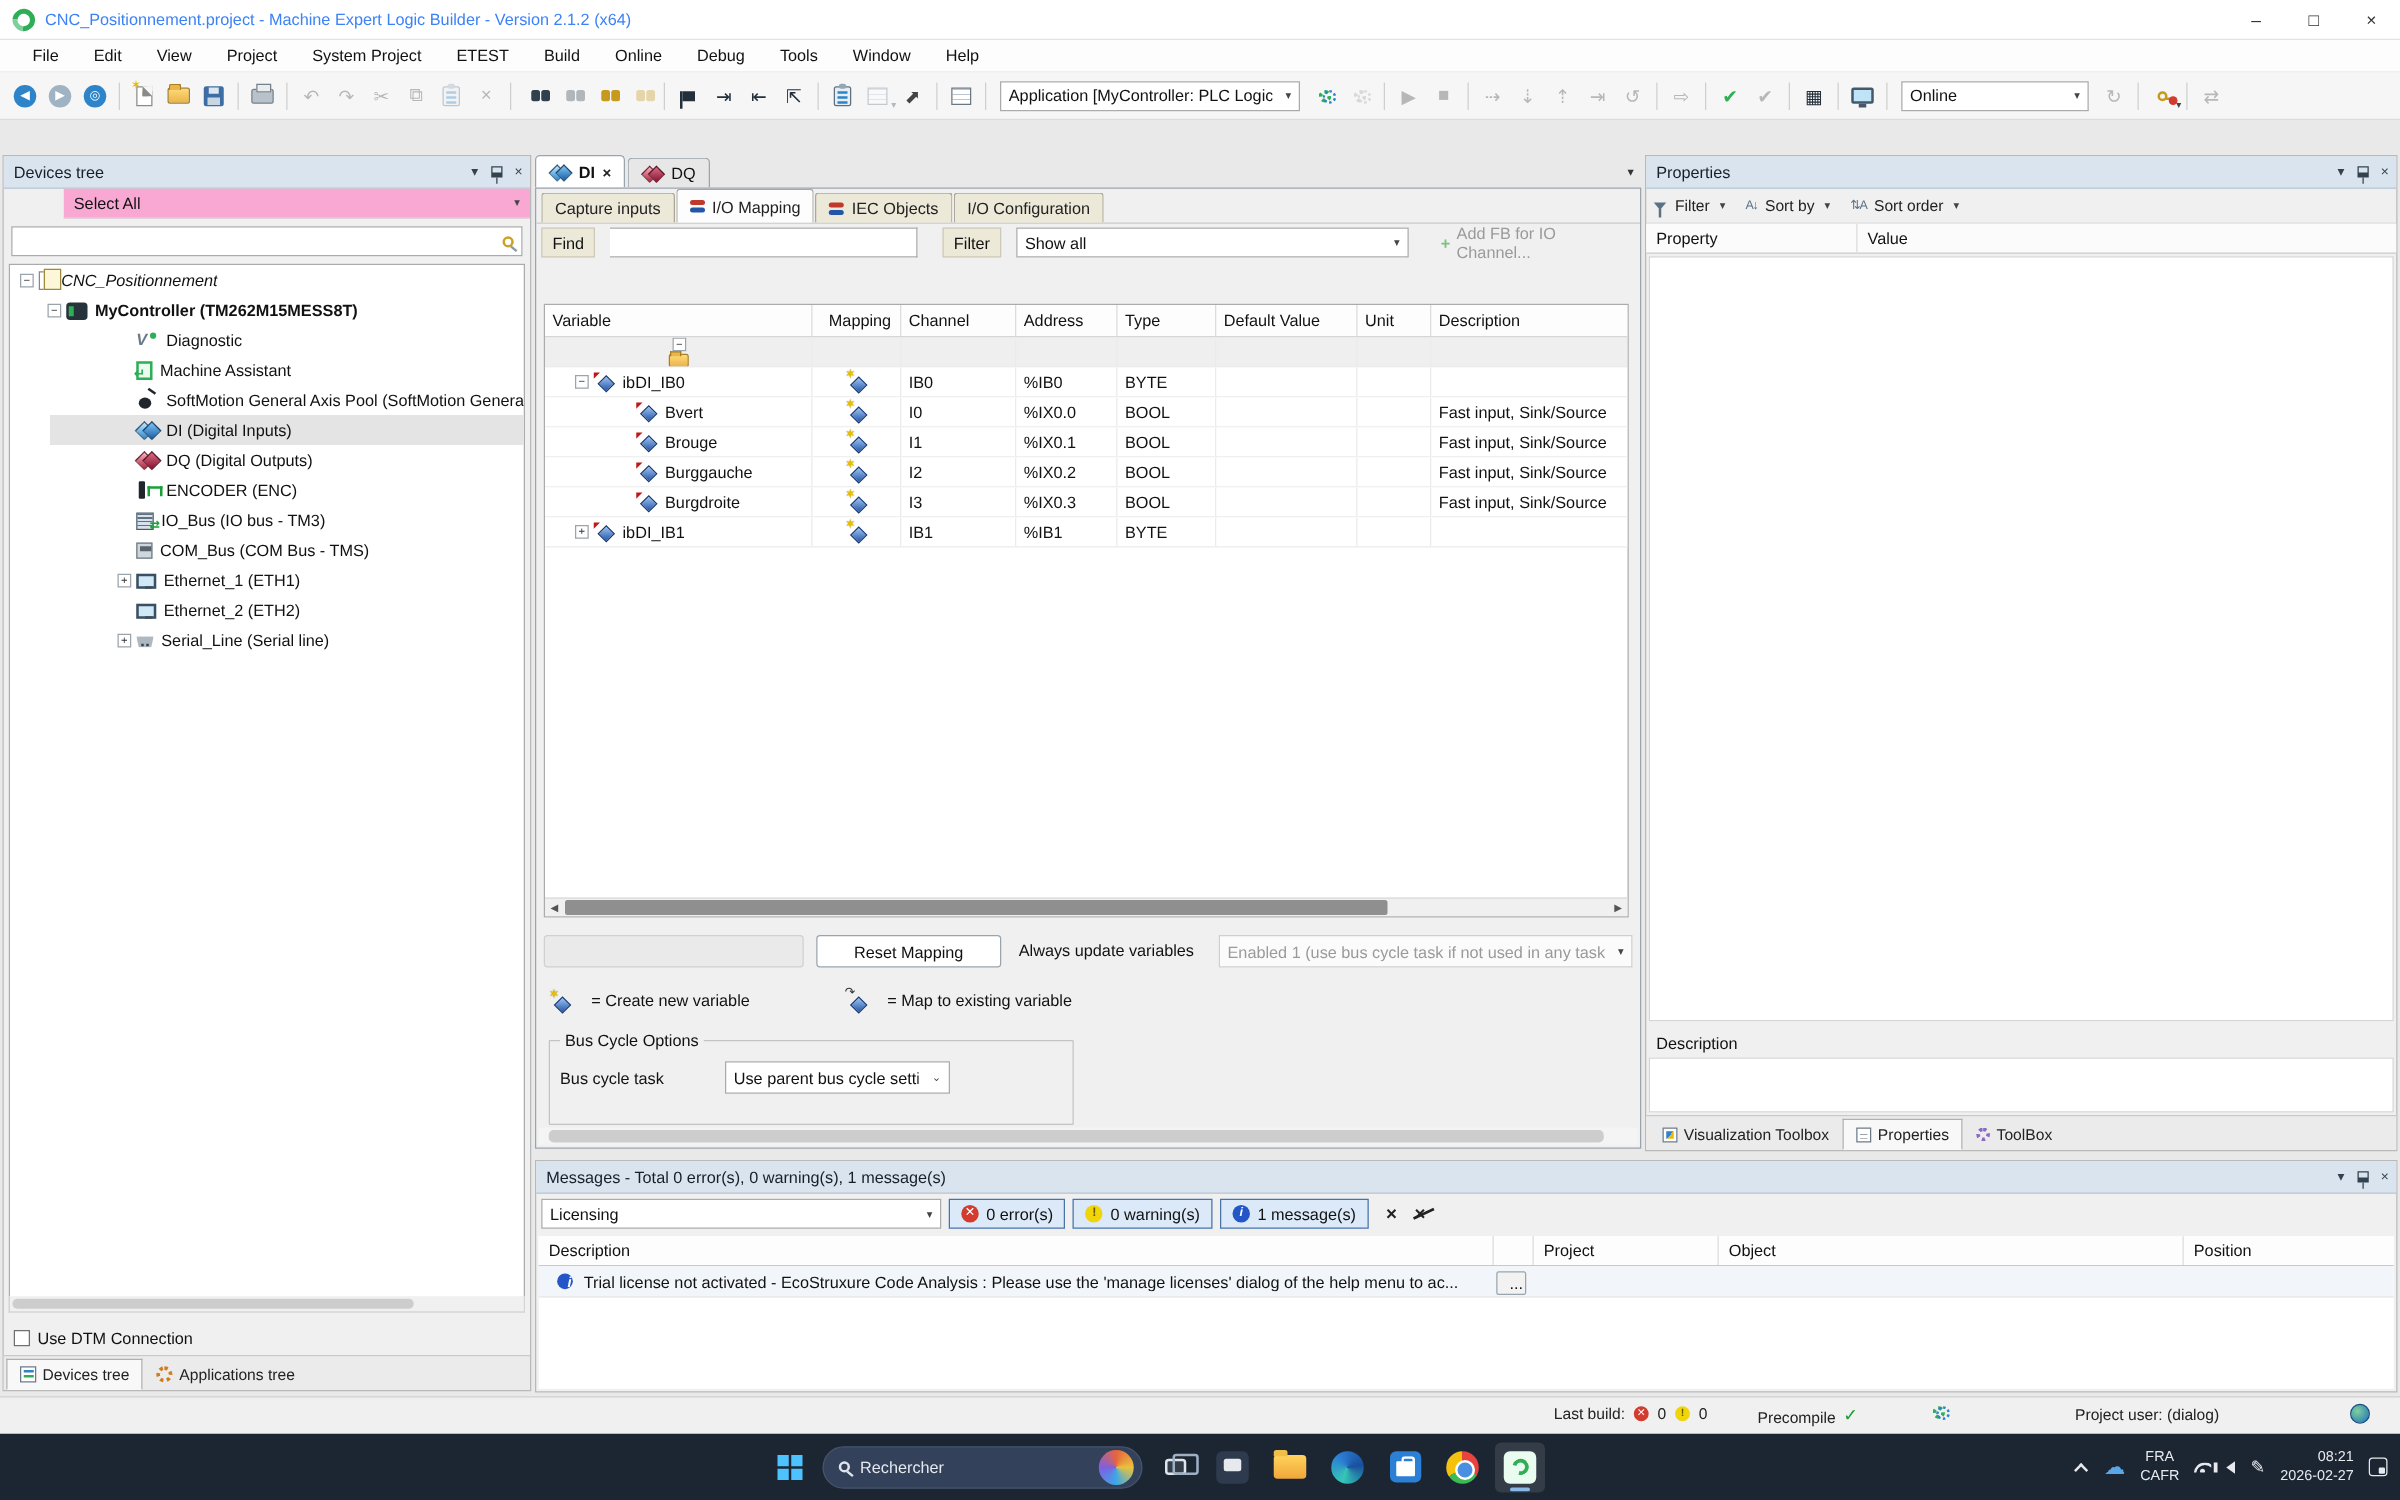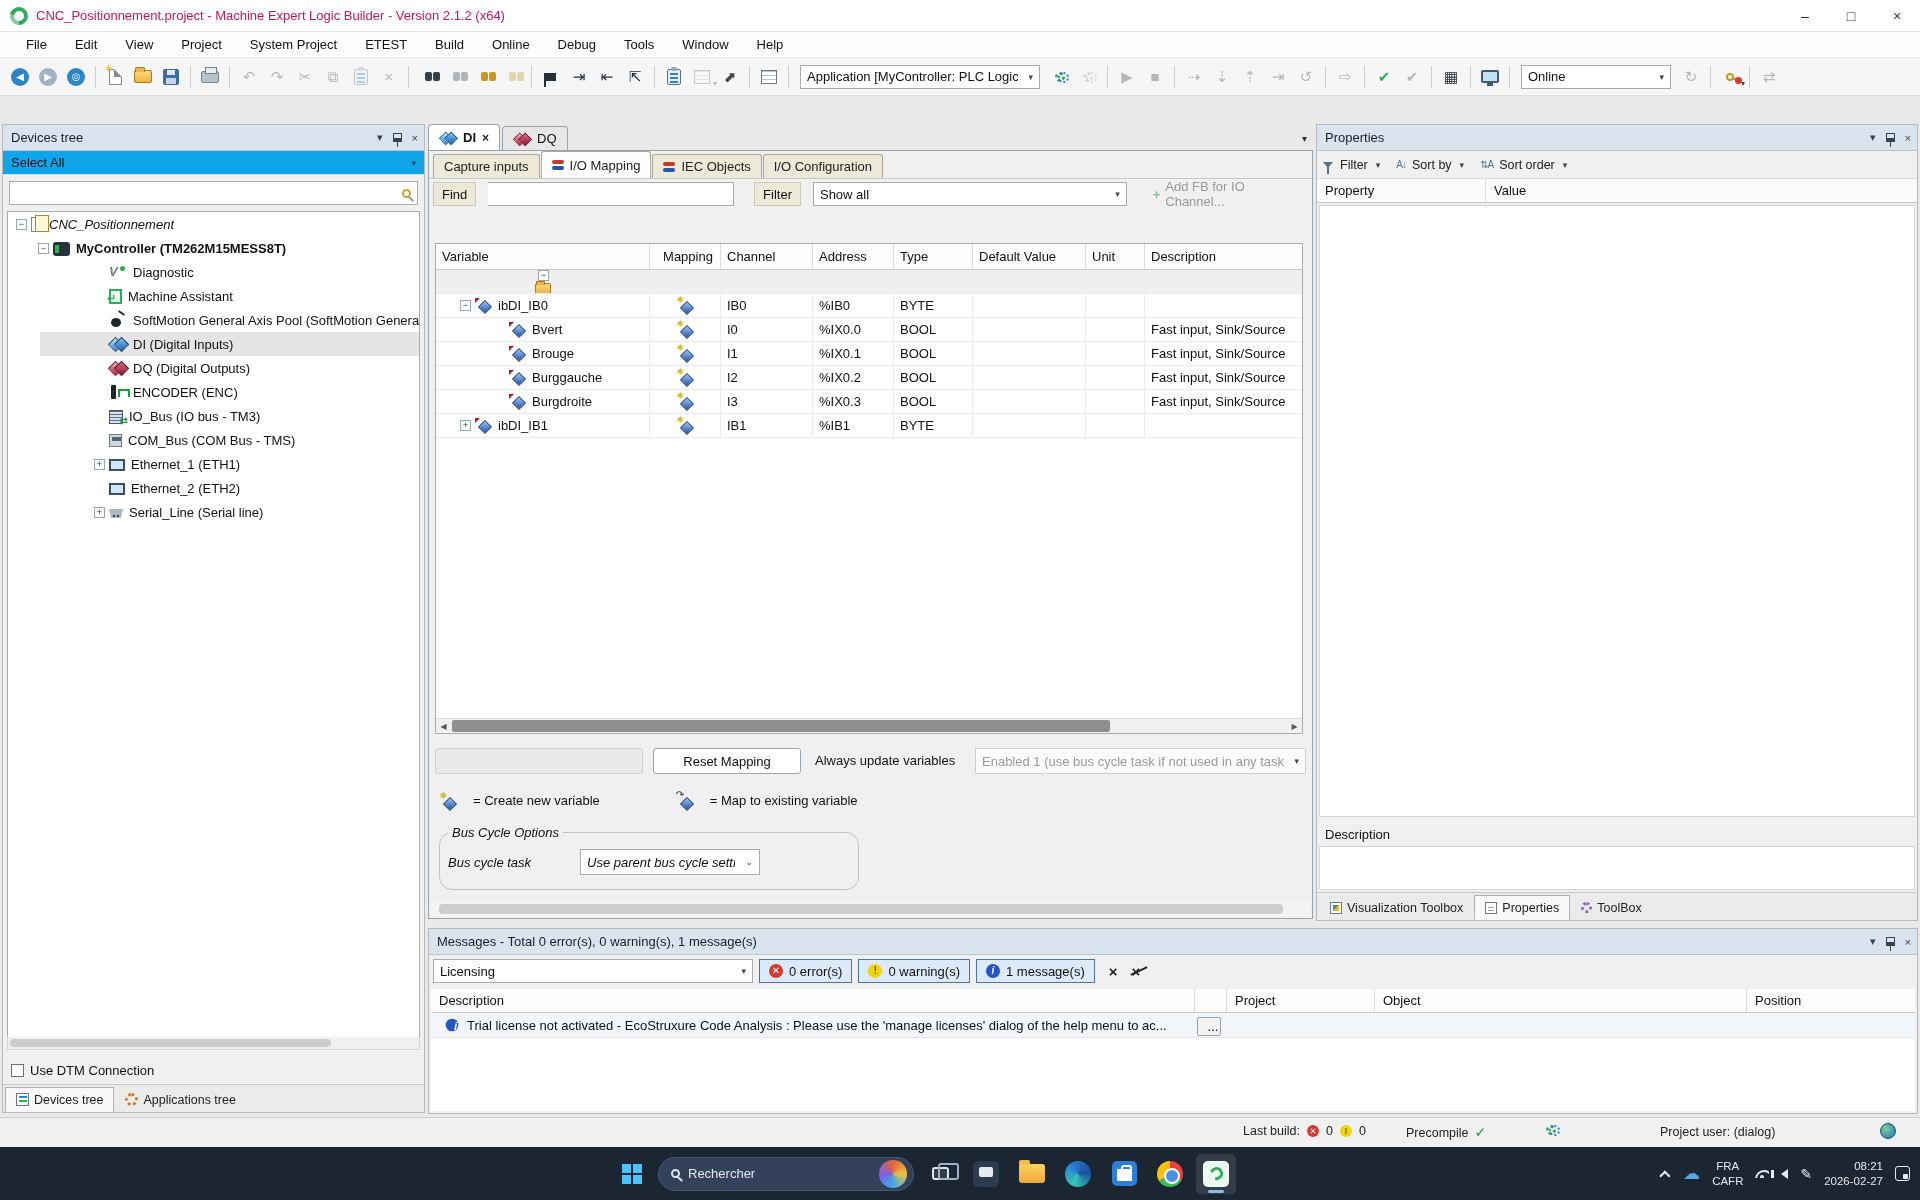--- a/index.html
+++ b/index.html
@@ -2,21 +2,21 @@
 <html><head>
 <meta charset="utf-8">
 <style>
   * { margin:0; padding:0; box-sizing:border-box; }
   html,body { width:1920px; height:1200px; overflow:hidden; background:#ececec;
     font-family:"Liberation Sans","DejaVu Sans",sans-serif; font-size:13px; color:#111; }
 
   
   #titlebar { position:absolute; left:0; top:0; width:1920px; height:32px; background:#fff; border-bottom:1px solid #e3e3e3; display:flex; align-items:center; }
   .app-logo { width:18px; height:18px; margin:0 8px 0 10px; border-radius:50%; border:4px solid #2fae57; border-left-color:#7ed09a; transform:rotate(-40deg); }
-  #title-text { font-size:13px; color:#be185d; }
+  #title-text { font-size:13px; color:#3b82f6; }
   .win-btns { margin-left:auto; display:flex; height:32px; }
   .win-btn { width:46px; height:32px; display:flex; align-items:center; justify-content:center; font-size:14px; color:#333; }
 
   
   #menubar { position:absolute; left:0; top:32px; width:1920px; height:26px; background:#fdfdfd; display:flex; align-items:center; padding-left:12px; border-bottom:1px solid #ececec; }
   .menu-item { padding:3px 14px; font-size:13px; color:#111; }
 
   
   #toolbar { position:absolute; left:0; top:58px; width:1920px; height:38px; background:#f6f6f6; border-bottom:1px solid #dcdcdc; display:flex; align-items:center; padding-left:6px; }
   .tbi { width:26px; height:26px; display:inline-flex; align-items:center; justify-content:center; font-size:15px; color:#444; margin:0 1px; border-radius:3px; position:relative; }
@@ -58,21 +58,21 @@
 
   
   .panel { position:absolute; background:#f0f0f0; border:1px solid #b9b9b9; }
   .panel-hd { height:26px; background:#d9e4ee; border-bottom:1px solid #b9c6d2; display:flex; align-items:center; padding:0 6px 0 8px; font-size:13px; color:#14202b; }
   .hd-icons { margin-left:auto; display:flex; gap:10px; align-items:center; color:#33424f; font-size:11px; }
   .pin-ic { width:9px; height:9px; border:1px solid #33424f; border-bottom-width:4px; display:inline-block; position:relative; }
   .pin-ic::after { content:""; position:absolute; left:3px; bottom:-9px; width:1px; height:5px; background:#33424f; }
 
   
   #devpanel { left:2px; top:124px; width:423px; height:989px; }
-  #select-all-row { height:24px; display:flex; align-items:center; padding:0 8px; border-bottom:1px solid #dcdcdc; background:#0ea5e9; }
+  #select-all-row { height:24px; display:flex; align-items:center; padding:0 8px; border-bottom:1px solid #dcdcdc; background:#f9a8d4;margin-left:48px; }
   #select-all-row .caret { margin-left:auto; font-size:9px; color:#444; }
   #dev-search { margin:6px 6px 4px 6px; height:24px; background:#fff; border:1px solid #ababab; display:flex; align-items:center; padding:0 6px; }
   .mag { width:9px; height:9px; border:2px solid #c9a227; border-radius:50%; position:relative; margin-left:auto; }
   .mag::after { content:""; position:absolute; right:-5px; bottom:-4px; width:6px; height:2px; background:#8d9aa5; transform:rotate(40deg); }
   #tree-box { position:absolute; left:4px; right:4px; top:86px; bottom:62px; background:#fff; border:1px solid #ababab; overflow:hidden; }
   .tree-row { height:24px; display:flex; align-items:center; font-size:13px; white-space:nowrap; }
   .tree-row.lvl0 { padding-left:8px; } .tree-row.lvl1 { padding-left:30px; } .tree-row.lvl2 { padding-left:54px;margin-left:32px; }
   .tree-row.sel { background:#e4e4e4; }
   .tlabel { margin-left:6px; overflow:hidden; text-overflow:clip; }
   .tlabel.italic { font-style:italic; } .tlabel.bold { font-weight:bold; }
@@ -166,21 +166,21 @@
   #io-hscroll .arr { position:absolute; top:0; width:15px; height:14px; display:flex; align-items:center; justify-content:center; font-size:8px; color:#555; }
   #io-hscroll .arr.l { left:0; } #io-hscroll .arr.r { right:0; }
   #io-hscroll .thumb { position:absolute; left:16px; top:1px; width:76%; height:12px; background:#8f8f8f; border-radius:2px; }
   #ctrl-zone { position:absolute; left:6px; right:6px; bottom:18px; height:160px; }
   #dis-box { position:absolute; left:0; top:8px; width:208px; height:26px; background:#eaeaea; border:1px solid #d0d0d0; border-radius:3px; }
   #reset-btn { position:absolute; left:218px; top:8px; width:148px; height:26px; background:#fff; border:1px solid #9aa4ad; border-radius:3px; display:flex; align-items:center; justify-content:center; font-size:13px; }
   #always-lbl { position:absolute; left:380px; top:13px; font-size:13px; }
   #always-combo { position:absolute; left:540px; top:8px; right:0; height:26px; color:#9a9a9a; background:#fbfbfb; border-color:#cfcfcf; }
   #legend { position:absolute; left:4px; top:52px; display:flex; align-items:center; gap:16px; font-size:13px; }
   #legend .mapic { transform:translateY(2px); }
-  #bus-group { position:absolute; left:4px; top:92px; width:420px; height:58px; border:1px solid #c3c3c3; border-radius:13px;font-style:italic; }
+  #bus-group { position:absolute; left:4px; top:92px; width:420px; height:68px; border:1px solid #c3c3c3; border-radius:1px; }
   #bus-group-lbl { position:absolute; left:8px; top:-8px; background:#f0f0f0; padding:0 4px; font-size:13px; }
   #bus-task-lbl { position:absolute; left:8px; top:22px; font-size:13px; }
   #bus-combo { position:absolute; left:140px; top:16px; width:180px; height:26px; }
   #center-hscroll { position:absolute; left:2px; right:2px; bottom:2px; height:14px; background:#f4f4f4; }
   #center-hscroll .thumb { position:absolute; left:8px; top:2px; width:96%; height:10px; background:#cdcdcd; border-radius:4px; }
 
   
   #props { left:1316px; top:124px; width:602px; height:797px; }
   #props-toolbar { height:28px; display:flex; align-items:center; gap:4px; padding:0 6px; border-bottom:1px solid #dcdcdc; font-size:12.5px; color:#222; }
   .funnel { width:0; height:0; border-left:5px solid transparent; border-right:5px solid transparent; border-top:6px solid #5b7285; position:relative; margin-right:3px; }

